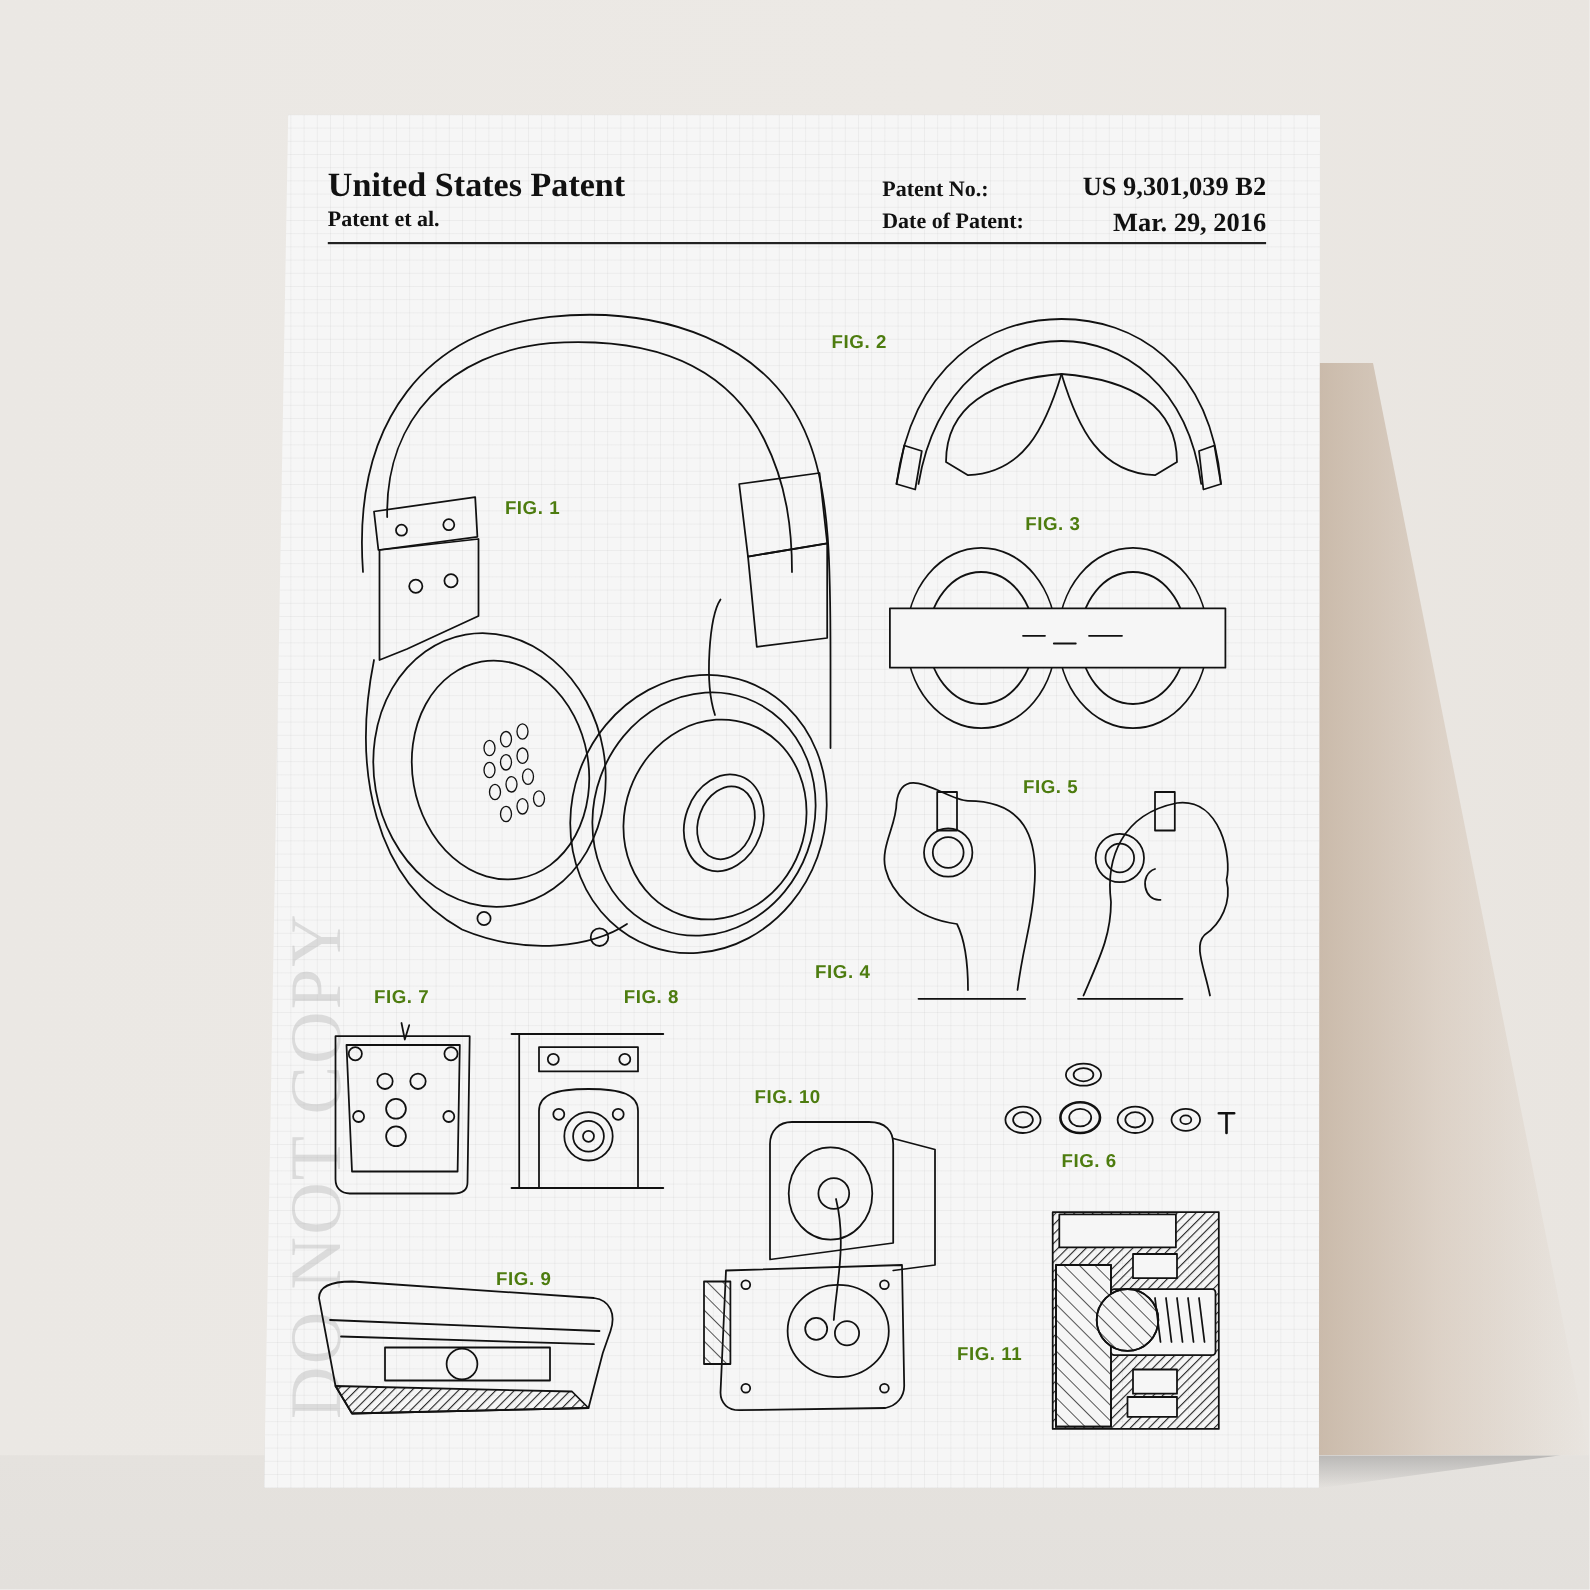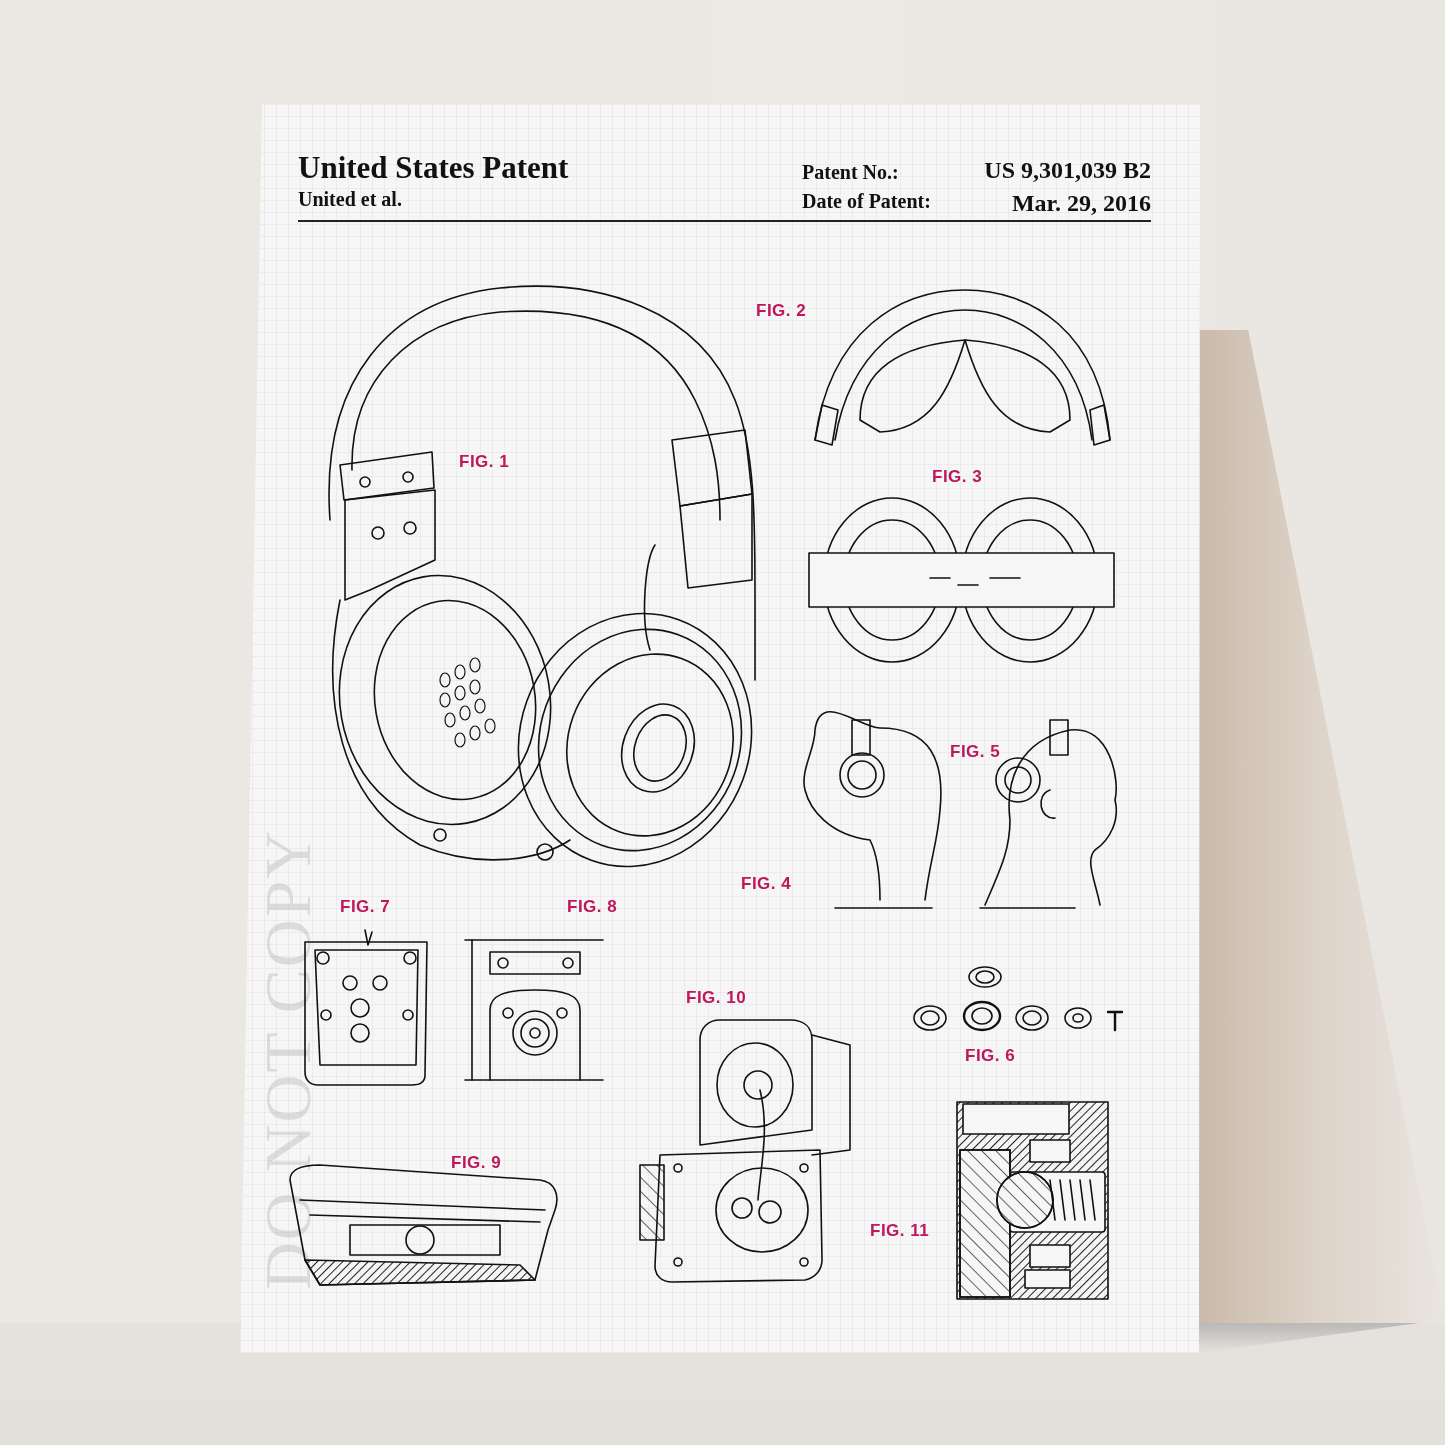--- a/index.html
+++ b/index.html
@@ -37,21 +37,21 @@
     box-shadow: 0 0 2px rgba(0,0,0,0.1);
   }
   .hdr { position:absolute; font-family:"Liberation Serif", serif; font-weight:bold; color:#111; white-space:nowrap; }
   .title { left:298px; top:150px; font-size:31px; }
   .author { left:298px; top:188px; font-size:20px; }
   .pno-label { left:802px; top:161px; font-size:20px; }
   .pno-val { right:294px; top:157px; font-size:24px;margin-left:17px; }
   .date-label { left:802px; top:190px; font-size:20px; }
   .date-val { right:294px; top:190px; font-size:24px; }
   .rule { position:absolute; left:298px; top:220px; width:853px; height:2px; background:#222; }
-  .fig { position:absolute; font-weight:bold; font-size:17px; color:#be185d; white-space:nowrap; letter-spacing:0.5px; }
+  .fig { position:absolute; font-weight:bold; font-size:17px; color:#4d7c0f; white-space:nowrap; letter-spacing:0.5px; }
   .watermark {
     position:absolute; left:250px; top:1290px;
     transform-origin:0 0; transform:rotate(-90deg);
     font-family:"Liberation Serif", serif; font-size:66px; color:rgba(170,170,170,0.35);
     white-space:nowrap; letter-spacing:2px;
   }
   svg.art { position:absolute; left:0; top:0; width:1445px; height:1445px; }
   svg.art * { vector-effect:non-scaling-stroke; }
 </style>
 </head>
@@ -60,21 +60,21 @@
 <div class="wall"></div>
 <div class="floor"></div>
 <div class="shadow-right"></div>
 <div class="shadow-floor"></div>
 
 <div class="paper"></div>
 
 <div class="watermark">DO NOT COPY</div>
 
 <div class="hdr title">United States Patent</div>
-<div class="hdr author">United et al.</div>
+<div class="hdr author">Patent et al.</div>
 <div class="hdr pno-label">Patent No.:</div>
 <div class="hdr pno-val">US 9,301,039 B2</div>
 <div class="hdr date-label">Date of Patent:</div>
 <div class="hdr date-val">Mar. 29, 2016</div>
 <div class="rule"></div>
 
 <svg class="art" viewBox="0 0 1445 1445" fill="none" stroke="#111" stroke-width="1.6" stroke-linejoin="round" stroke-linecap="round">
   <defs>
     <pattern id="hatch" width="6" height="6" patternUnits="userSpaceOnUse" patternTransform="rotate(45)">
       <line x1="0" y1="0" x2="0" y2="6" stroke="#222" stroke-width="2"></line>
@@ -241,19 +241,19 @@
     <path d="M1050 1180 L1055 1220 M1060 1180 L1065 1220 M1070 1180 L1075 1220 M1080 1180 L1085 1220 M1090 1180 L1095 1220"></path>
     <rect x="1030" y="1245" width="40" height="22" fill="#f6f6f6"></rect>
     <rect x="1025" y="1270" width="45" height="18" fill="#f6f6f6"></rect>
   </g>
 </svg>
 
 <div class="fig" style="left:459px;top:452px;">FIG. 1</div>
 <div class="fig" style="left:756px;top:301px;">FIG. 2</div>
 <div class="fig" style="left:932px;top:467px;">FIG. 3</div>
 <div class="fig" style="left:741px;top:874px;">FIG. 4</div>
-<div class="fig" style="left:950px;top:706px;margin-top:36px;">FIG. 5</div>
+<div class="fig" style="left:930px;top:706px;">FIG. 5</div>
 <div class="fig" style="left:965px;top:1046px;">FIG. 6</div>
 <div class="fig" style="left:340px;top:897px;">FIG. 7</div>
 <div class="fig" style="left:567px;top:897px;">FIG. 8</div>
 <div class="fig" style="left:451px;top:1139px;margin-top:14px;">FIG. 9</div>
 <div class="fig" style="left:686px;top:988px;">FIG. 10</div>
 <div class="fig" style="left:870px;top:1221px;">FIG. 11</div>
 
 </body></html>

